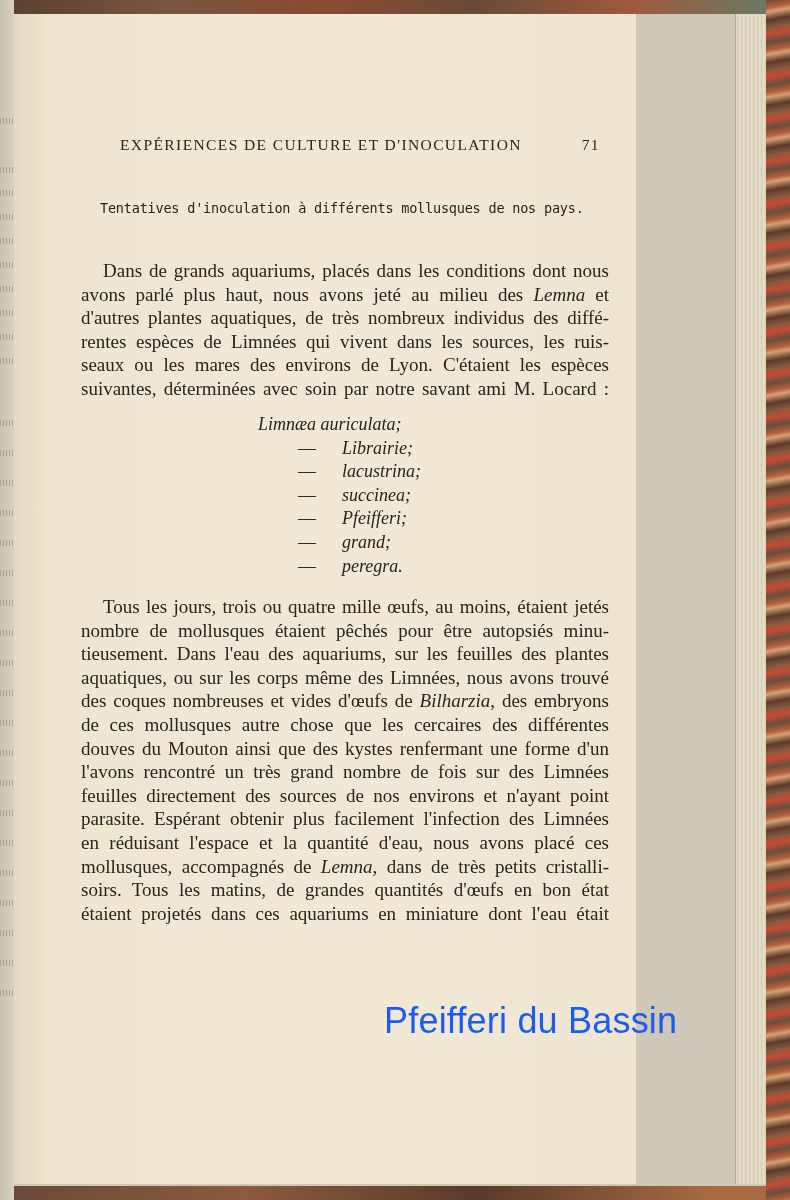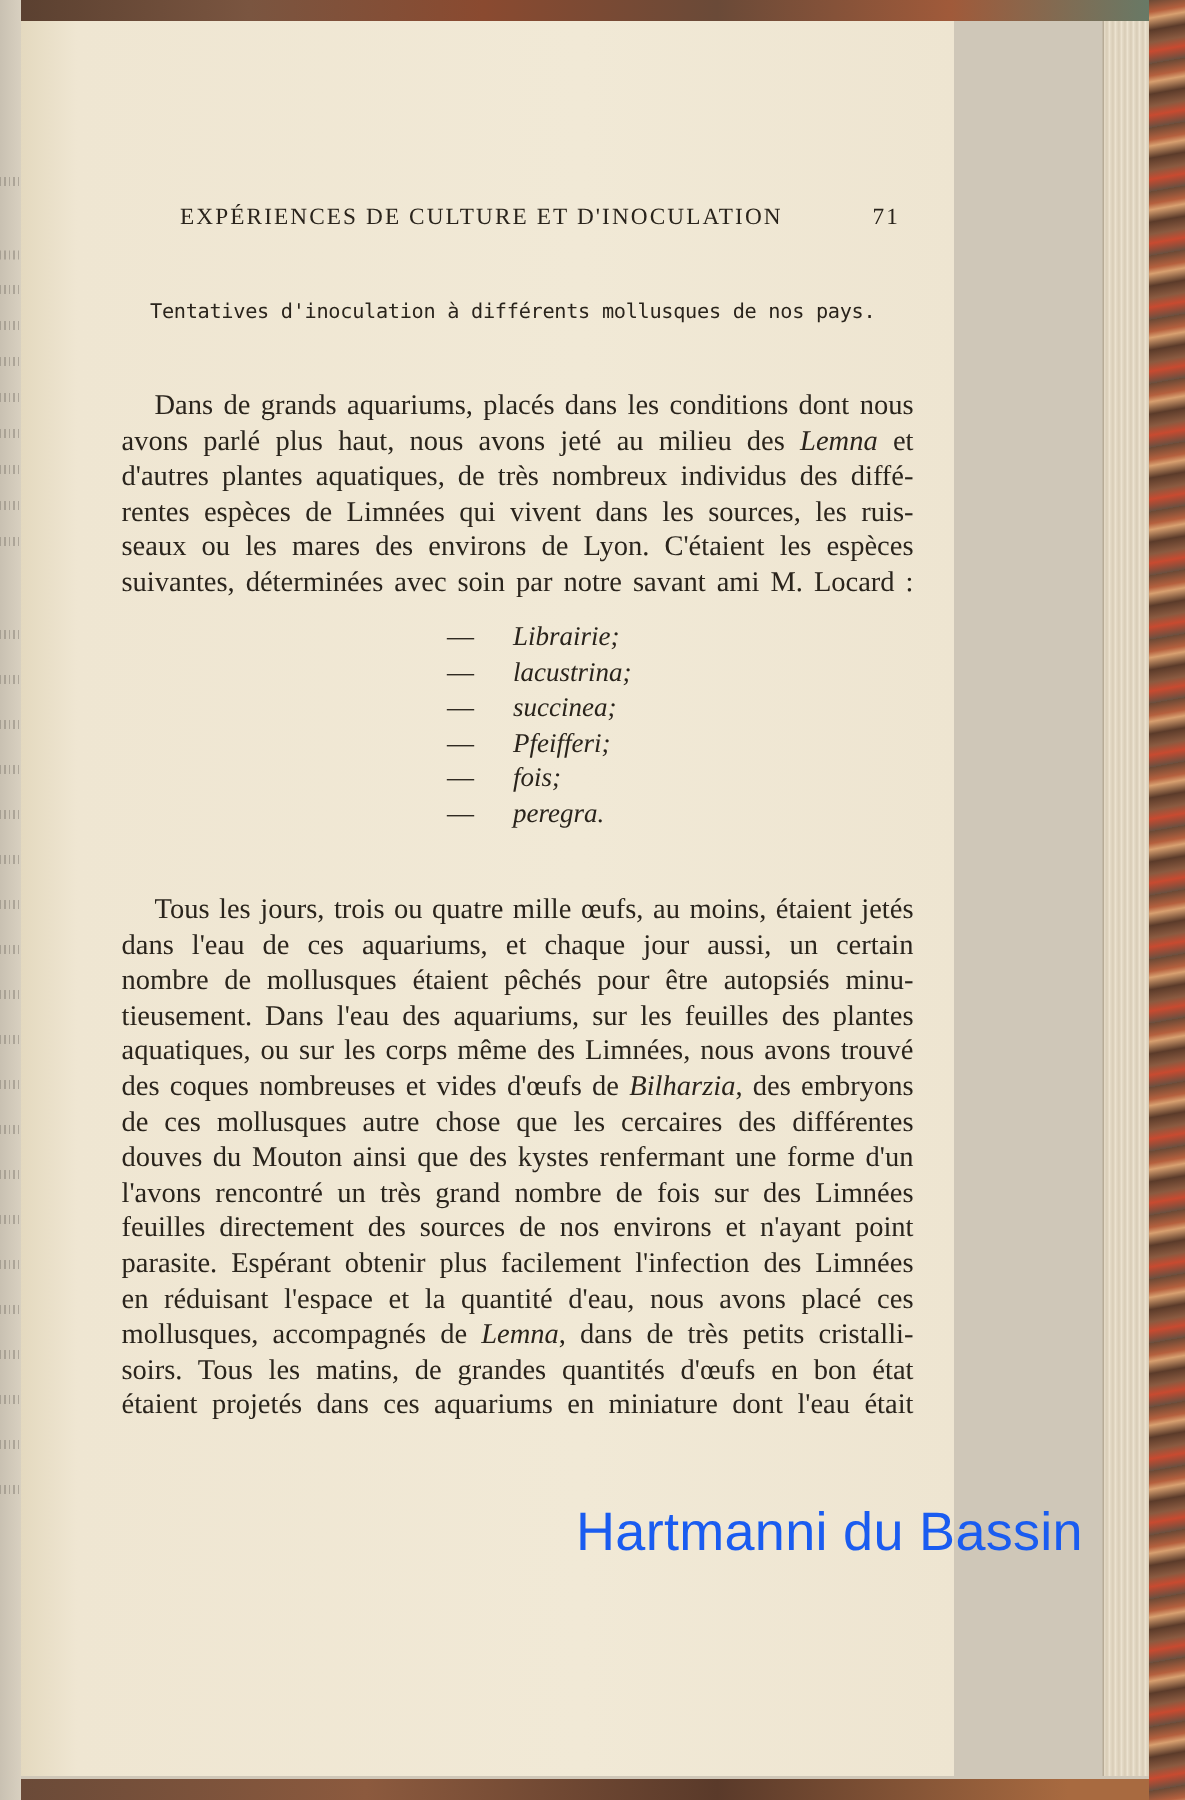--- a/index.html
+++ b/index.html
@@ -130,57 +130,60 @@
       <span class="line" style="text-indent: 22px;">Dans de grands aquariums, placés dans les conditions dont nous</span>
       <span class="line">avons parlé plus haut, nous avons jeté au milieu des <i>Lemna</i> et</span>
       <span class="line">d'autres plantes aquatiques, de très nombreux individus des diffé-</span>
       <span class="line">rentes espèces de Limnées qui vivent dans les sources, les ruis-</span>
       <span class="line">seaux ou les mares des environs de Lyon. C'étaient les espèces</span>
       <span class="line">suivantes, déterminées avec soin par notre savant ami M. Locard :</span>
     </div>
 
   <div class="species" id="species">
       <div class="row">
+        <span>Limnæa&nbsp;</span>
+        <span>auriculata;</span>
+      </div>
+      <div class="row">
         <span class="dash" style="margin-left: 14px;">—</span>
         <span>Librairie;</span>
       </div>
       <div class="row">
         <span class="dash" style="margin-left: 14px;">—</span>
         <span>lacustrina;</span>
       </div>
       <div class="row">
         <span class="dash" style="margin-left: 14px;">—</span>
         <span>succinea;</span>
       </div>
       <div class="row">
         <span class="dash" style="margin-left: 14px;">—</span>
         <span>Pfeifferi;</span>
       </div>
       <div class="row">
         <span class="dash" style="margin-left: 14px;">—</span>
-        <span>fois;</span>
+        <span>grand;</span>
       </div>
       <div class="row">
         <span class="dash" style="margin-left: 14px;">—</span>
         <span>peregra.</span>
       </div>
     </div>
 
   <div class="body-text p2" id="p2">
       <span class="line" style="text-indent: 22px;">Tous les jours, trois ou quatre mille œufs, au moins, étaient jetés</span>
-      <span class="line">dans l'eau de ces aquariums, et chaque jour aussi, un certain</span>
       <span class="line">nombre de mollusques étaient pêchés pour être autopsiés minu-</span>
       <span class="line">tieusement. Dans l'eau des aquariums, sur les feuilles des plantes</span>
       <span class="line">aquatiques, ou sur les corps même des Limnées, nous avons trouvé</span>
       <span class="line">des coques nombreuses et vides d'œufs de <i>Bilharzia</i>, des embryons</span>
       <span class="line">de ces mollusques autre chose que les cercaires des différentes</span>
       <span class="line">douves du Mouton ainsi que des kystes renfermant une forme d'un</span>
       <span class="line">l'avons rencontré un très grand nombre de fois sur des Limnées</span>
       <span class="line">feuilles directement des sources de nos environs et n'ayant point</span>
       <span class="line">parasite. Espérant obtenir plus facilement l'infection des Limnées</span>
       <span class="line">en réduisant l'espace et la quantité d'eau, nous avons placé ces</span>
       <span class="line">mollusques, accompagnés de <i>Lemna</i>, dans de très petits cristalli-</span>
       <span class="line">soirs. Tous les matins, de grandes quantités d'œufs en bon état</span>
       <span class="line" style="text-align-last: justify;">étaient projetés dans ces aquariums en miniature dont l'eau était</span>
     </div>
 </div>
 
-<div class="watermark">Hartmanni du Bassin</div>
+<div class="watermark">Pfeifferi du Bassin</div>
 
 </body></html>

